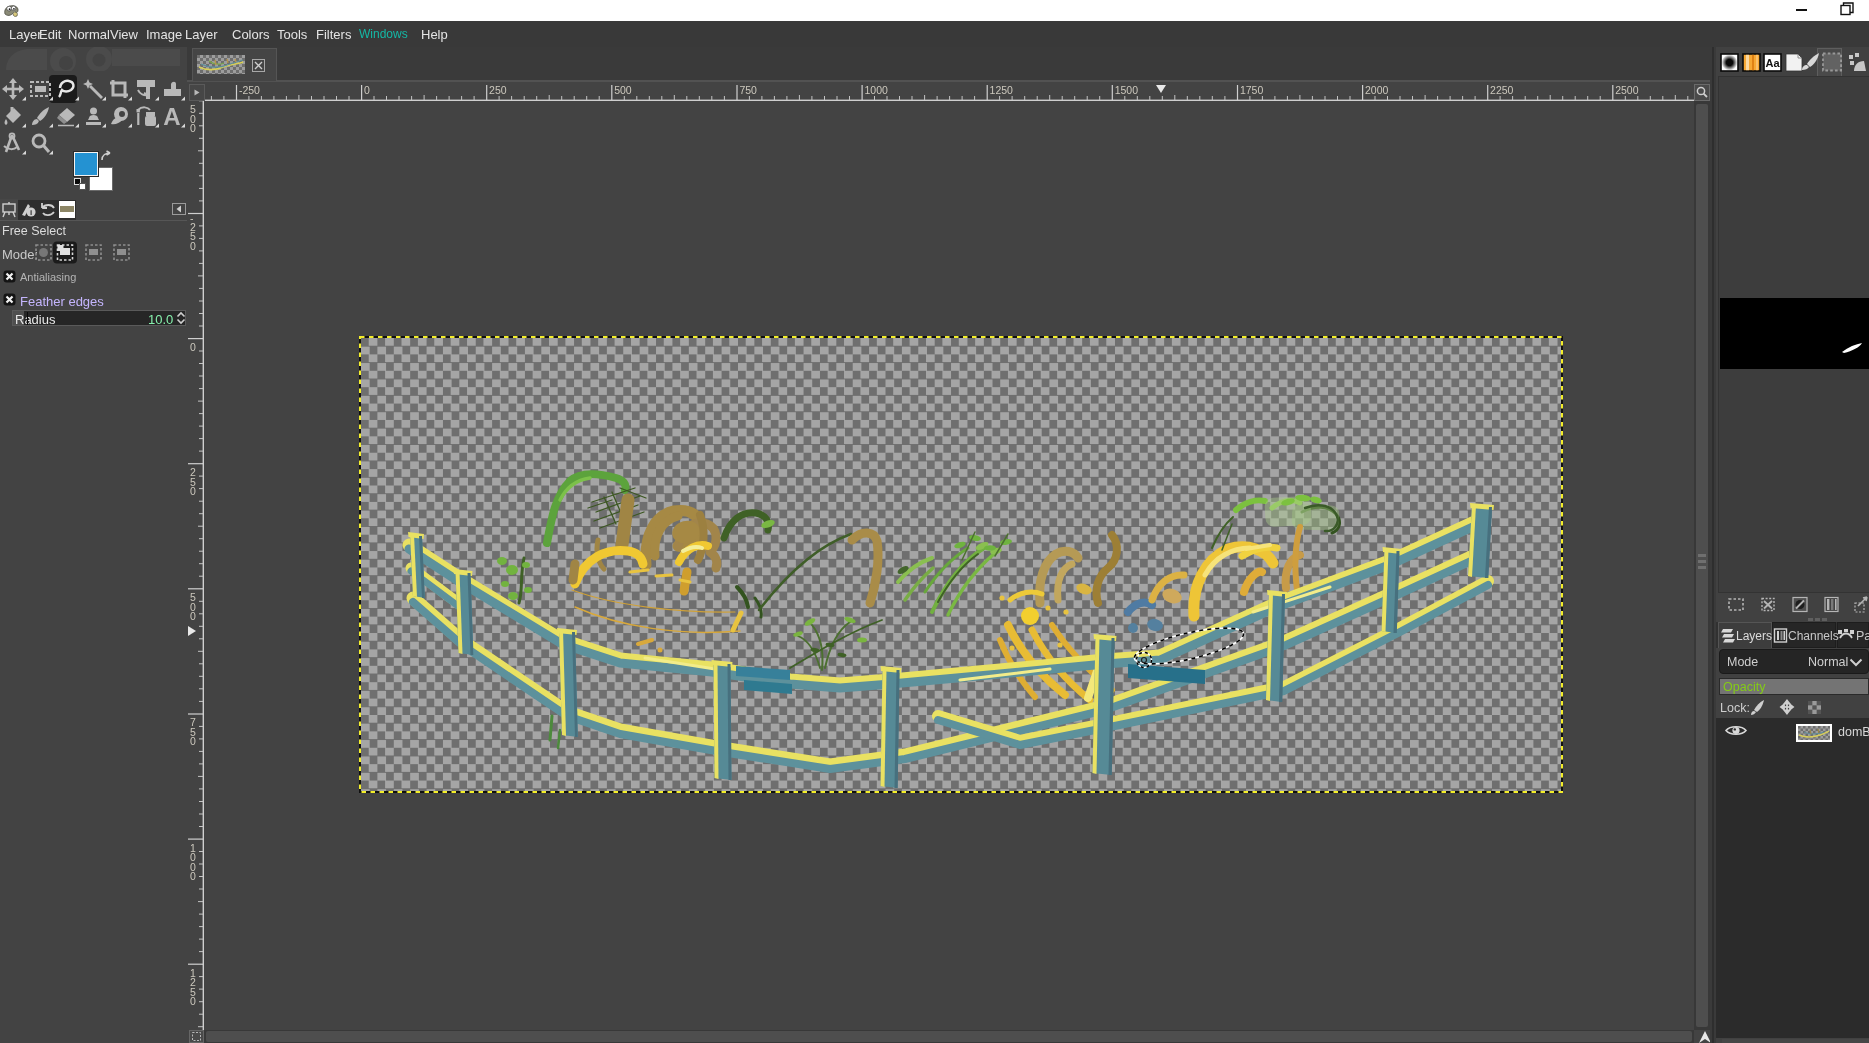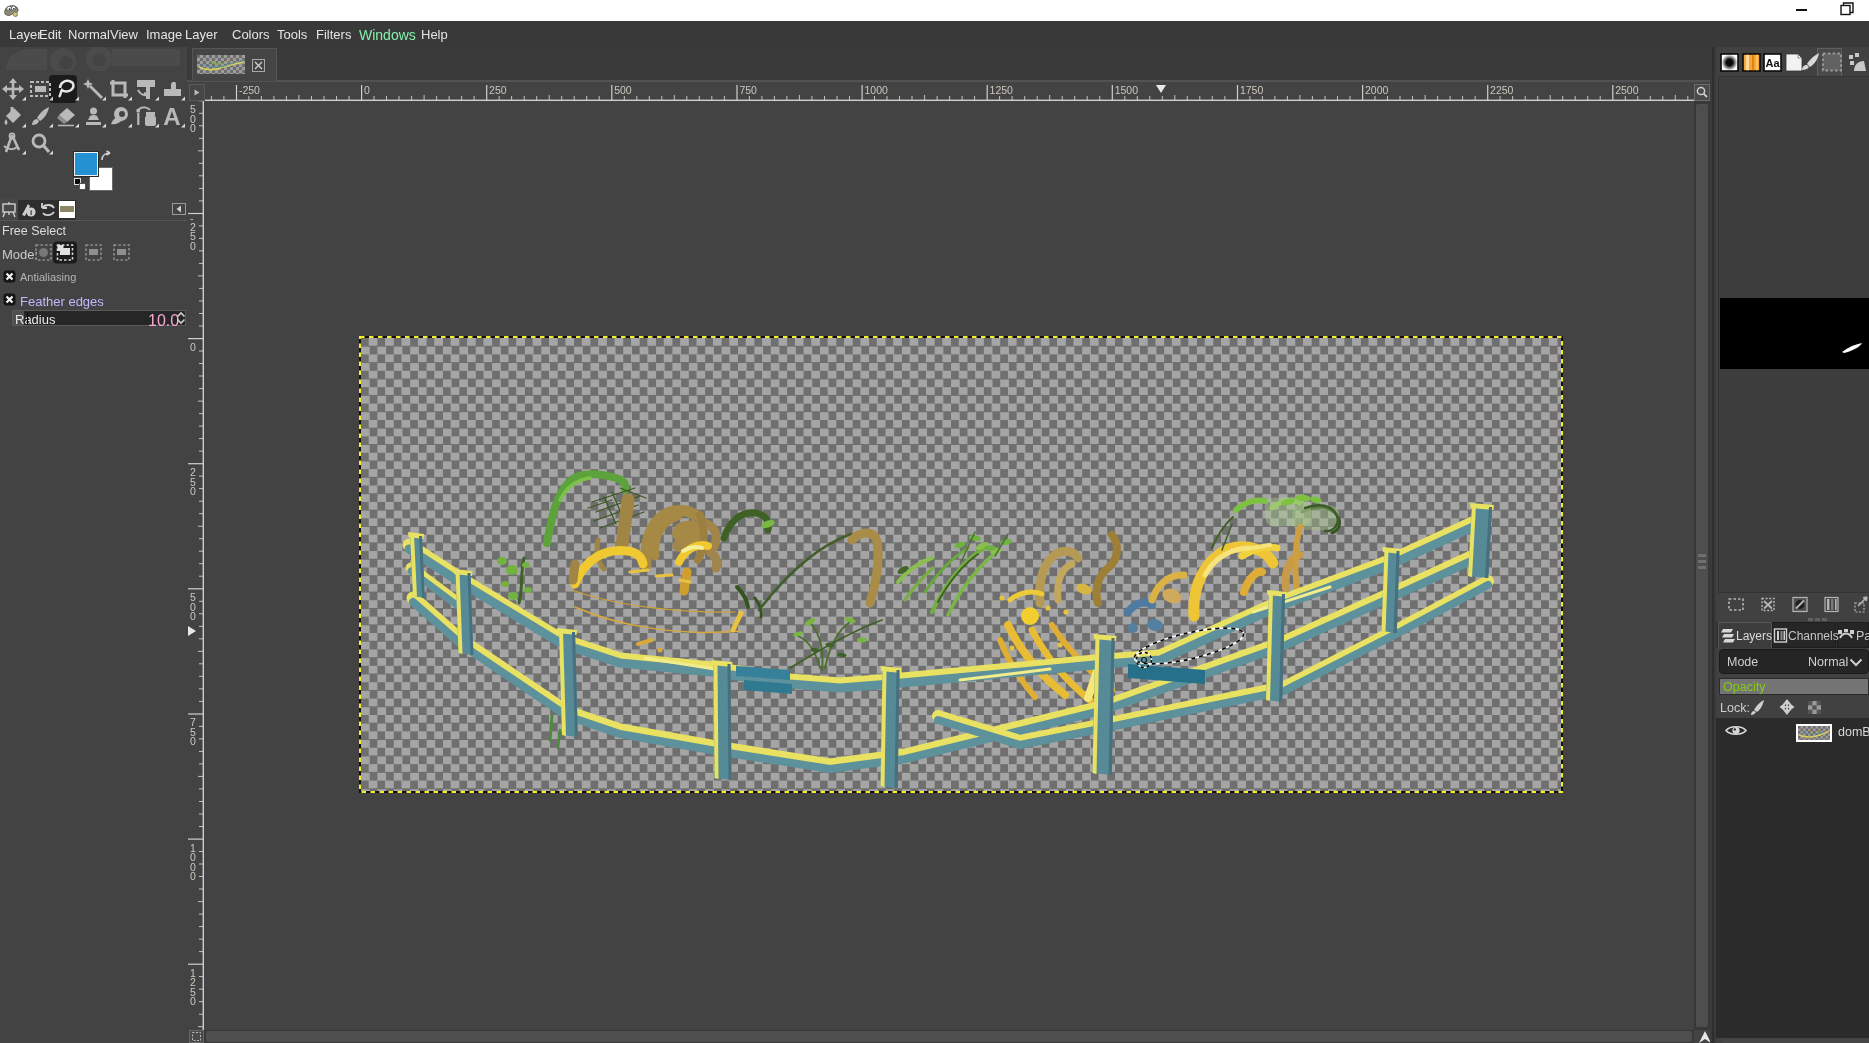--- a/index.html
+++ b/index.html
@@ -26,21 +26,21 @@
 <div class="abs" style="left:0;top:21px;width:1869px;height:26px;background:#393939"></div>
 <div class="abs" style="left:9px;top:27px;height:16px;font-size:13px;color:#e4e4e4">Layer</div>
 <div class="abs" style="left:39px;top:27px;height:16px;font-size:13px;color:#e4e4e4">Edit</div>
 <div class="abs" style="left:68px;top:27px;height:16px;font-size:13px;color:#e4e4e4">Normal</div>
 <div class="abs" style="left:110px;top:27px;height:16px;font-size:13px;color:#e4e4e4">View</div>
 <div class="abs" style="left:146px;top:27px;height:16px;font-size:13px;color:#e4e4e4">Image</div>
 <div class="abs" style="left:185px;top:27px;height:16px;font-size:13px;color:#e4e4e4">Layer</div>
 <div class="abs" style="left:232px;top:27px;height:16px;font-size:13px;color:#e4e4e4">Colors</div>
 <div class="abs" style="left:277px;top:27px;height:16px;font-size:13px;color:#e4e4e4">Tools</div>
 <div class="abs" style="left:316px;top:27px;height:16px;font-size:13px;color:#e4e4e4">Filters</div>
-<div class="abs" style="left:359px;top:27px;height:16px;font-size:14px;color:#86efac">Windows</div>
+<div class="abs" style="left:359px;top:27px;height:16px;font-size:12px;color:#14b8a6">Windows</div>
 <div class="abs" style="left:421px;top:27px;height:16px;font-size:13px;color:#e4e4e4">Help</div>
 <div class="abs" style="left:0;top:47px;width:187px;height:996px;background:#434343"></div>
 <svg class="abs" style="left:0px;top:47px" width="187" height="24" viewBox="0 0 187 24">
 
 <path d="M6 23 C6 10 16 2 30 2 L47 2 L47 23 Z" fill="#4b4b4b"></path>
 <circle cx="63" cy="14" r="13" fill="#4b4b4b"></circle>
 <circle cx="66" cy="16" r="7" fill="#434343"></circle>
 <circle cx="99" cy="12" r="13" fill="#4b4b4b"></circle>
 <circle cx="99" cy="13" r="6.5" fill="#434343"></circle>
 <rect x="112" y="2" width="68" height="17" fill="#4b4b4b"></rect>
@@ -163,21 +163,21 @@
 <div class="abs" style="left:20px;top:271px;width:120px;height:14px;font-size:11px;color:#b4b4b4">Antialiasing</div>
 <svg class="abs" style="left:3px;top:293px" width="13" height="13" viewBox="0 0 13 13">
 <rect x="0.5" y="0.5" width="12" height="12" rx="3" fill="#141414"></rect>
 <path d="M3.5 3.5 L9.5 9.5 M9.5 3.5 L3.5 9.5" stroke="#f2f2f2" stroke-width="2.2"></path>
     </svg>
 <div class="abs" style="left:20px;top:294px;width:130px;height:14px;font-size:13px;color:#c4b5fd">Feather edges</div>
 <div class="abs" style="left:12px;top:310px;width:174px;height:16px;background:#262626;border:1px solid #5a5a5a"></div>
 <div class="abs" style="left:13px;top:311px;width:11px;height:14px;background:#4f4f4f"></div>
 <div class="abs" style="left:15px;top:312px;width:60px;height:31px;font-size:13px;color:#e8e8e8">Radius</div>
 <div class="abs" style="left:27px;top:311.5px;width:1px;height:13px;background:#0a0a0a"></div>
-<div class="abs" style="left:148px;top:312px;width:26px;height:24px;font-size:16px;color:#f9a8d4">10.0</div>
+<div class="abs" style="left:148px;top:312px;width:26px;height:24px;font-size:13px;color:#86efac">10.0</div>
 <svg class="abs" style="left:176px;top:311px" width="10" height="14" viewBox="0 0 10 14">
 <path d="M1.5 5.5 L5 2 L8.5 5.5" fill="none" stroke="#cfcfcf" stroke-width="1.6"></path>
 <path d="M1.5 8.5 L5 12 L8.5 8.5" fill="none" stroke="#cfcfcf" stroke-width="1.6"></path>
     </svg>
 <div class="abs" style="left:187px;top:47px;width:1529px;height:996px;background:#434343"></div>
 <div class="abs" style="left:187px;top:47px;width:1529px;height:34px;background:#3a3a3a"></div>
 <div class="abs" style="left:187px;top:80px;width:1529px;height:1.5px;background:#525252"></div>
 <div class="abs" style="left:192px;top:48px;width:85px;height:33px;background:#454545;border:1px solid #555;border-bottom:none"></div>
 <svg class="abs" style="left:197px;top:55px" width="48" height="19" viewBox="0 0 48 19">
 <defs>

